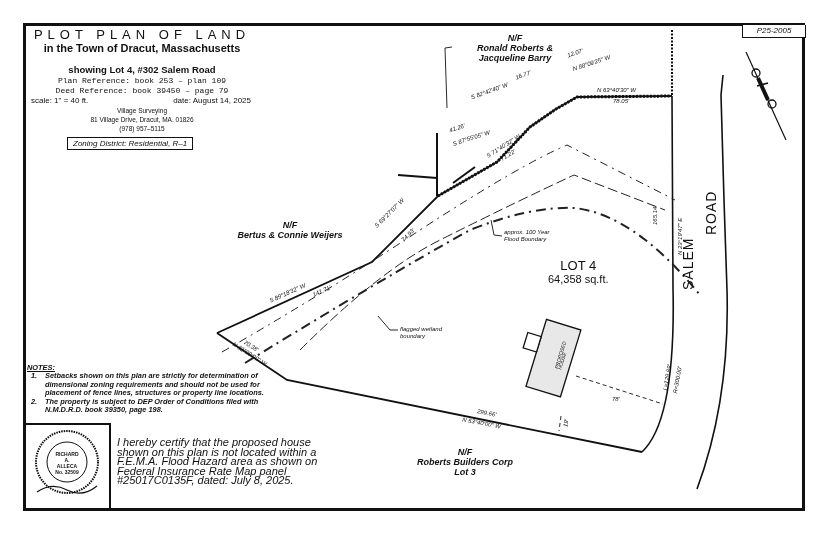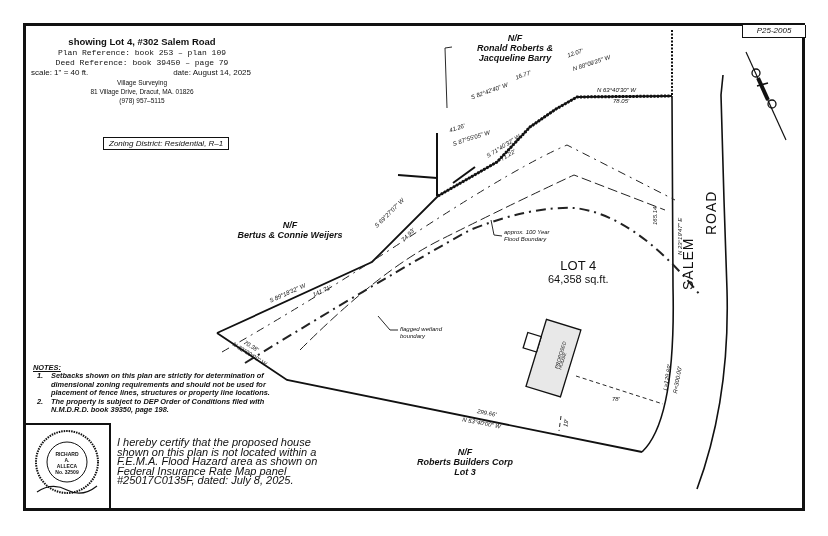--- a/index.html
+++ b/index.html
@@ -13,26 +13,26 @@
   svg.drawing { position:absolute; left:0; top:0; }
   .t { position:absolute; font-style:italic; white-space:nowrap; }
   .title-block { position:absolute; left:27px; top:27px; width:230px; text-align:center; }
   .title-block .l1 { font-size:13px; letter-spacing:5px; line-height:15px; }
   .title-block .l2 { font-size:11px; font-weight:bold; line-height:13px; }
   .title-block .l3 { font-size:9.5px; font-weight:bold; line-height:12px;margin-top:9px; }
   .title-block .l4 { font-size:8px; line-height:10px;font-family:Liberation Mono, monospace; }
   .title-block .l5 { font-size:8px; line-height:10px; display:flex; justify-content:space-between; padding:0 6px 0 4px; }
   .title-block .l6 { font-size:6.5px; line-height:9px; }
   .zoning { position:absolute; left:67px; top:137px; border:1px solid #111;
-            padding:1px 5px; font-size:8px; font-style:italic;margin-left:36px; }
+            padding:1px 5px; font-size:8px; font-style:italic; }
   .owner { position:absolute; text-align:center; font-style:italic; font-weight:bold; font-size:9px; line-height:10px; }
   .lot { position:absolute; left:548px; top:258px; text-align:center; }
   .lot .n { font-size:13px; }
   .lot .a { font-size:11px; }
-  .notes { position:absolute; left:33px; top:364px; width:240px; font-size:7.4px; font-style:italic; font-weight:bold; line-height:8.4px; }
+  .notes { position:absolute; left:27px; top:364px; width:240px; font-size:7.4px; font-style:italic; font-weight:bold; line-height:8.4px; }
   .notes .h { text-decoration:underline; }
   .notes .item { display:flex; }
   .notes .num { width:14px; flex:none; padding-left:4px; }
   .cert-box { position:absolute; left:23px; top:423px; width:88px; height:88px;
               border-right:2px solid #111; border-top:2px solid #111; box-sizing:border-box; }
   .cert-text { position:absolute; left:117px; top:438px; width:210px; font-size:11px;
                font-style:italic; line-height:9.5px; }
   .tiny { font-size:6px; font-style:italic; }
   .road { position:absolute; font-size:14px; font-weight:normal; letter-spacing:1px; }
 </style>
@@ -97,20 +97,22 @@
   </g>
 
   <g transform="translate(67 462)">
     <circle r="31" fill="none" stroke="#111" stroke-width="2" stroke-dasharray="1.5 1"></circle>
     <circle r="20" fill="none" stroke="#111" stroke-width="1"></circle>
     <path d="M-30 30 Q-15 20 0 28 T30 24" stroke="#111" fill="none" stroke-width="1.2"></path>
   </g>
 </svg>
 
 <div class="title-block">
+  <div class="l1">PLOT PLAN OF LAND</div>
+  <div class="l2">in the Town of Dracut, Massachusetts</div>
   <div class="l3">showing Lot 4, #302 Salem Road</div>
   <div class="l4">Plan Reference: book 253 – plan 109</div>
   <div class="l4">Deed Reference: book 39450 – page 79</div>
   <div class="l5">
       <span>scale: 1" = 40 ft.</span>
       <span>date: August 14, 2025</span>
     </div>
   <div class="l6">Village Surveying</div>
   <div class="l6">81 Village Drive, Dracut, MA.   01826</div>
   <div class="l6">(978) 957–5115</div>

